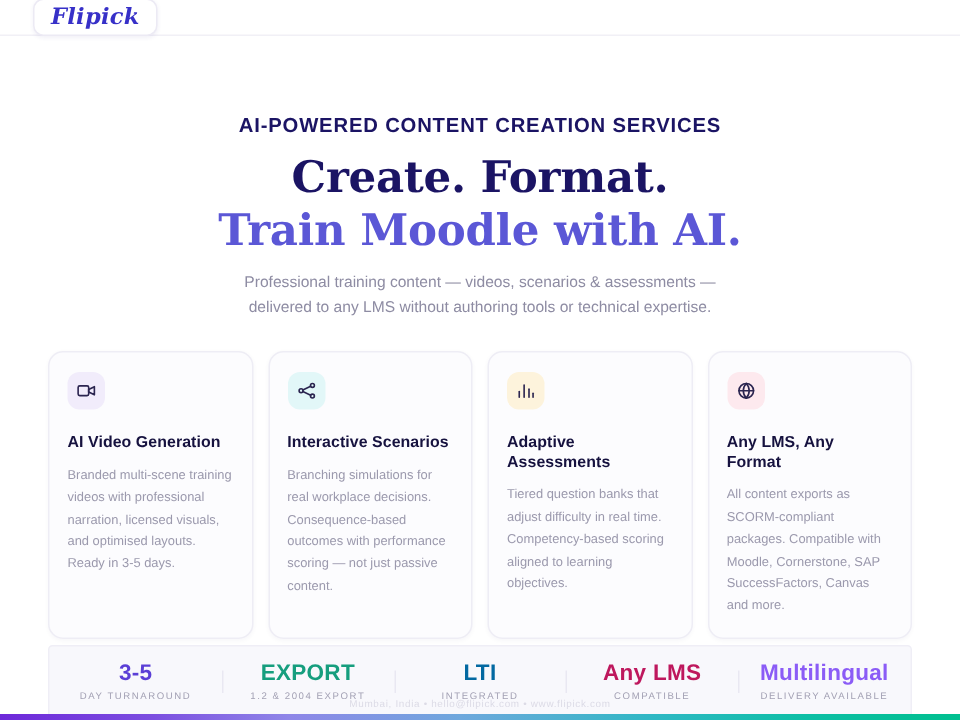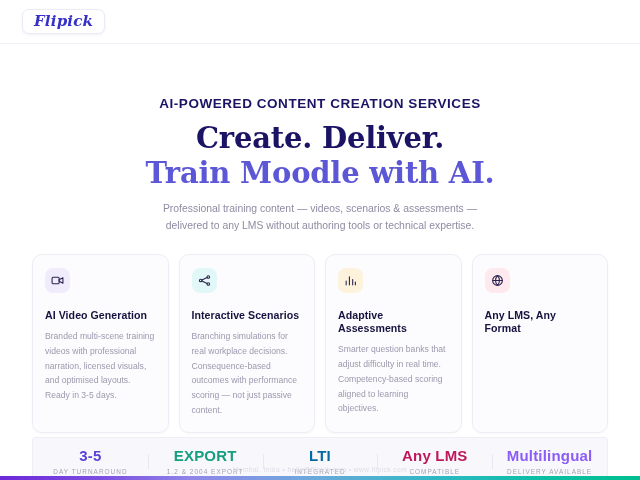--- a/index.html
+++ b/index.html
@@ -13,21 +13,21 @@
 
   body {
     font-family: "Liberation Sans", "DejaVu Sans", sans-serif;
     background: #ffffff;
     color: #1e1b4b;
     position: relative;
   }
 
   
   .site-header {
-    height: 44px;
+    height: 24px;
     background: #ffffff;
     border-bottom: 1px solid #f1f0f6;
     display: flex;
     align-items: center;
     padding: 0 22px;
   }
 
   .logo-chip {
     display: inline-flex;
     align-items: center;
@@ -221,21 +221,21 @@
 <header class="site-header">
   <div class="logo-chip">
     <span class="logo-text">Flipick</span>
   </div>
 </header>
 
 <section class="hero">
   <div class="eyebrow">AI-POWERED CONTENT CREATION SERVICES</div>
 
   <h1 class="headline">
-    <span class="line-one">Create. Deliver.</span>
+    <span class="line-one">Create. Format.</span>
     <span class="line-two">Train Moodle with AI.</span>
   </h1>
 
   <p class="subhead">
     <span>Professional training content — videos, scenarios &amp; assessments —</span>
     <span>delivered to any LMS without authoring tools or technical expertise.</span>
   </p>
 </section>
 
 <section class="cards-row">
@@ -268,32 +268,33 @@
   <article class="feature-card">
     <div class="icon-tile tone-amber">
       <svg width="13" height="13" viewBox="0 0 24 24" fill="none" stroke="#2b2550" stroke-width="2" stroke-linecap="round" stroke-linejoin="round" aria-hidden="true">
         <path d="M4 20 V13"></path>
         <path d="M10 20 V5"></path>
         <path d="M16 20 V10"></path>
         <path d="M21 20 V15"></path>
       </svg>
     </div>
     <div class="card-title">Adaptive Assessments</div>
-    <div class="card-body">Smarter question banks that adjust difficulty in real time. Competency-based scoring aligned to learning objectives.</div>
+    <div class="card-body">Tiered question banks that adjust difficulty in real time. Competency-based scoring aligned to learning objectives.</div>
   </article>
 
   <article class="feature-card">
     <div class="icon-tile tone-rose">
       <svg width="13" height="13" viewBox="0 0 24 24" fill="none" stroke="#2b2550" stroke-width="2" stroke-linecap="round" stroke-linejoin="round" aria-hidden="true">
         <circle cx="12" cy="12" r="9"></circle>
         <path d="M3 12 H21"></path>
         <path d="M12 3 a13 13 0 0 1 0 18 a13 13 0 0 1 0 -18 z"></path>
       </svg>
     </div>
     <div class="card-title">Any LMS, Any Format</div>
+    <div class="card-body">All content exports as SCORM-compliant packages. Compatible with Moodle, Cornerstone, SAP SuccessFactors, Canvas and more.</div>
   </article>
 
 </section>
 
 <section class="stats-bar">
   <div class="stat-cell">
     <div class="stat-value c-violet">3-5</div>
     <div class="stat-label">DAY TURNAROUND</div>
   </div>
   <div class="stat-cell">

